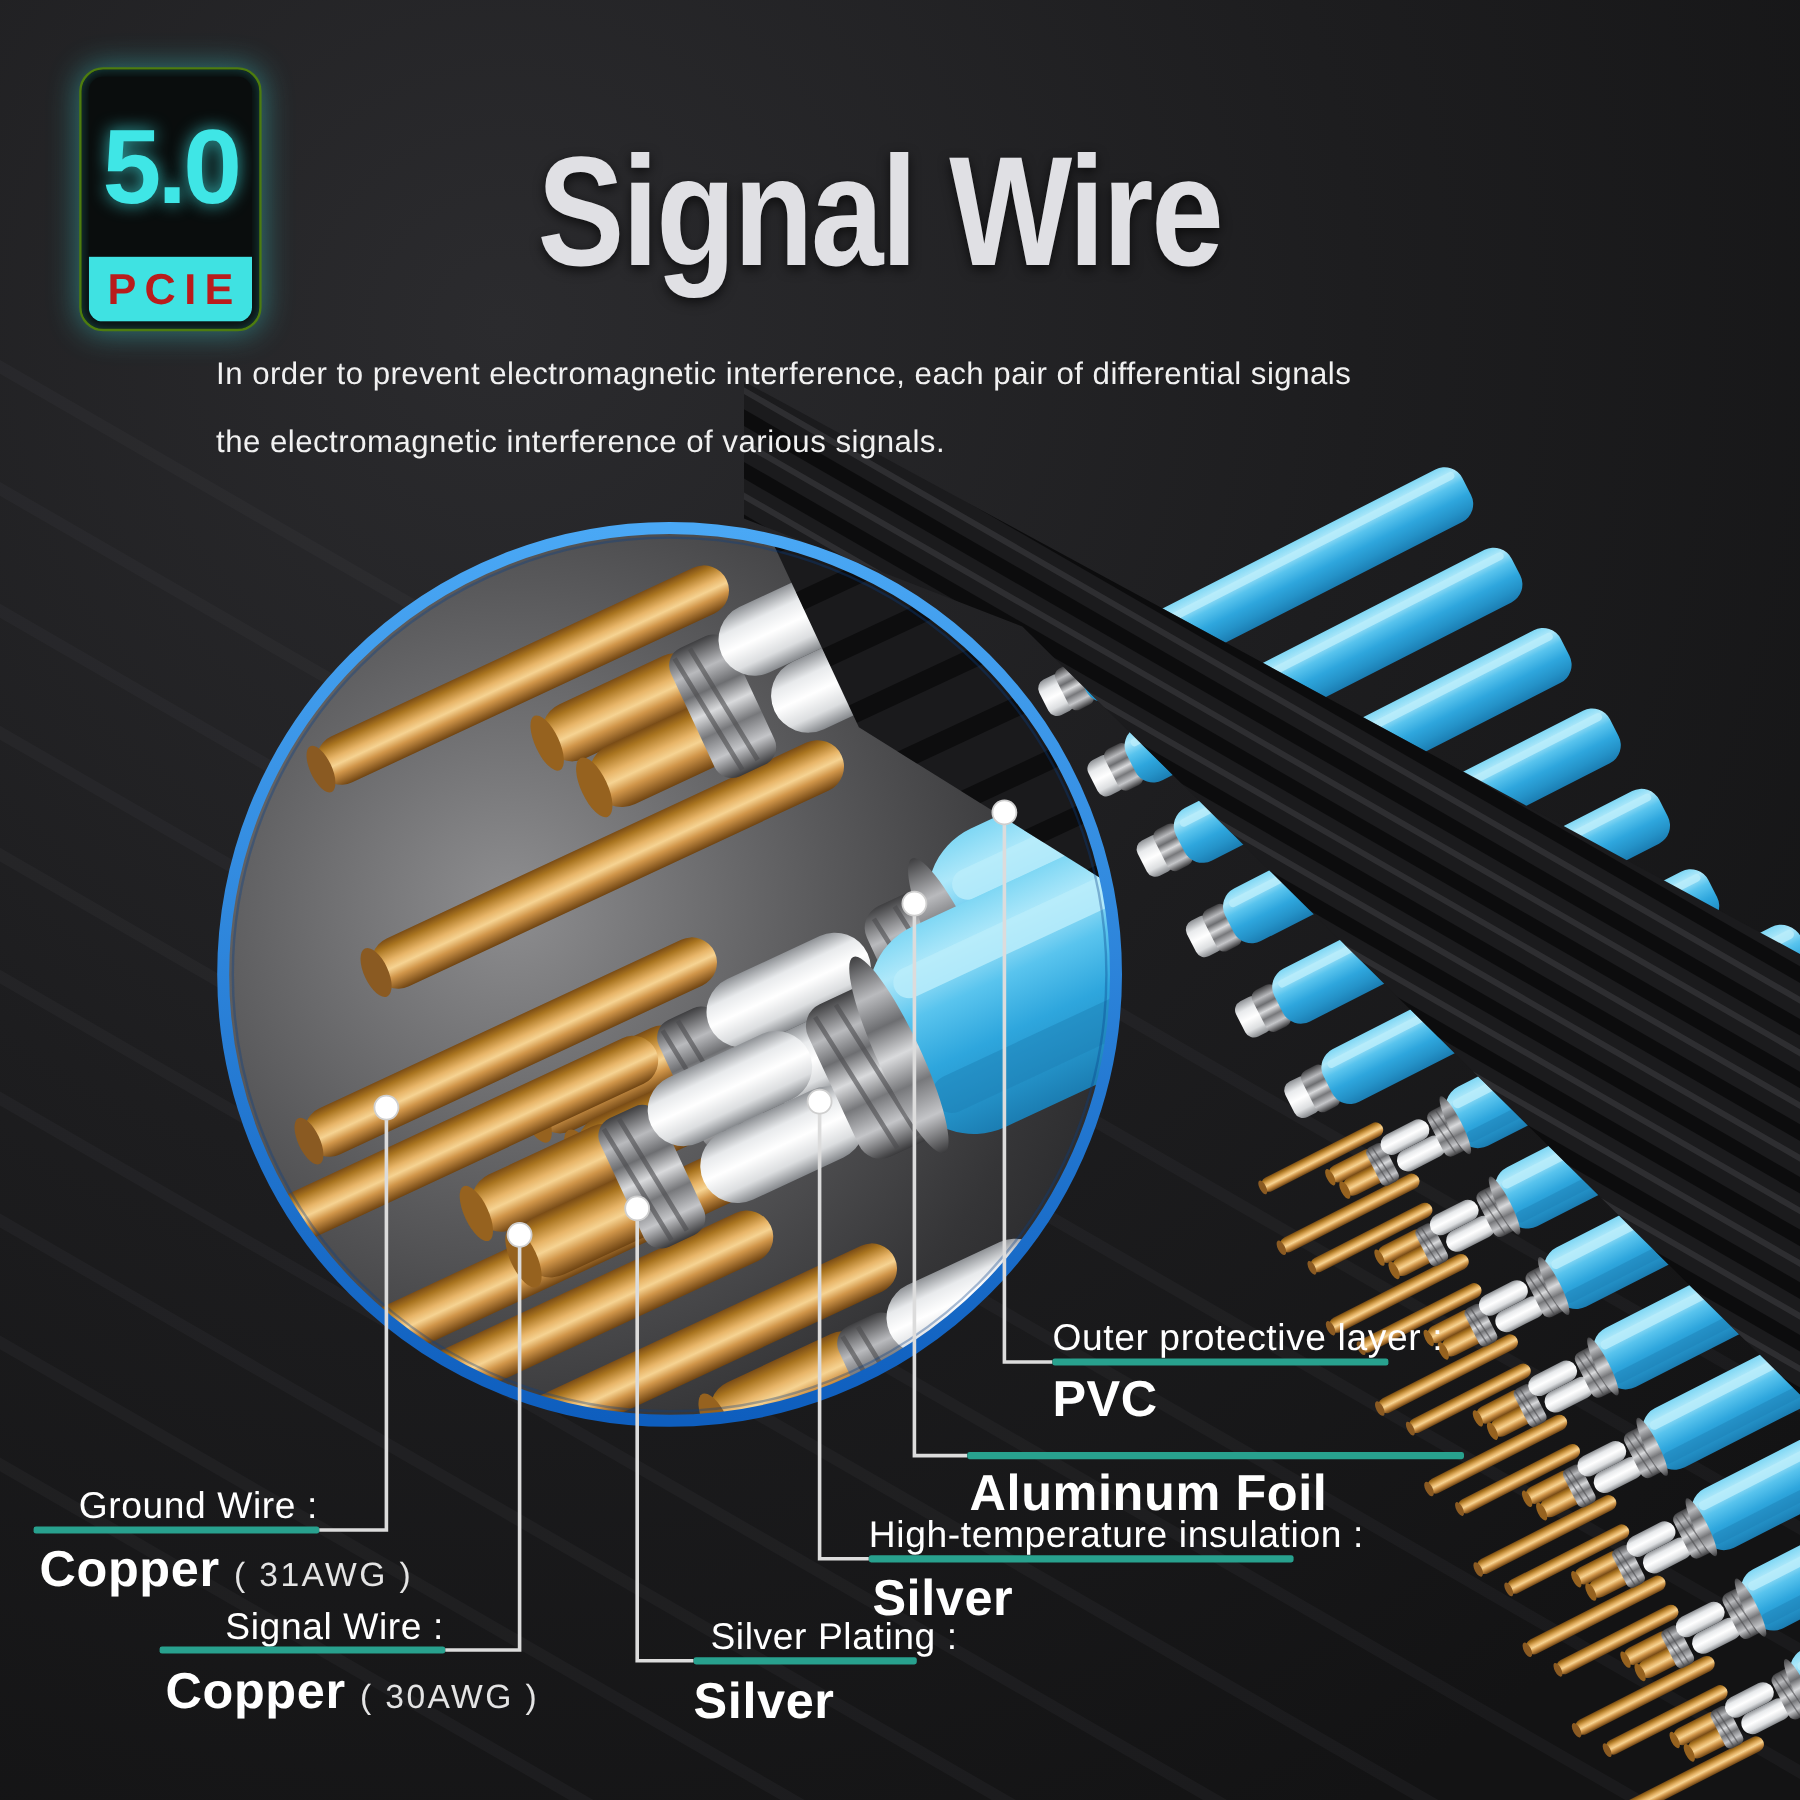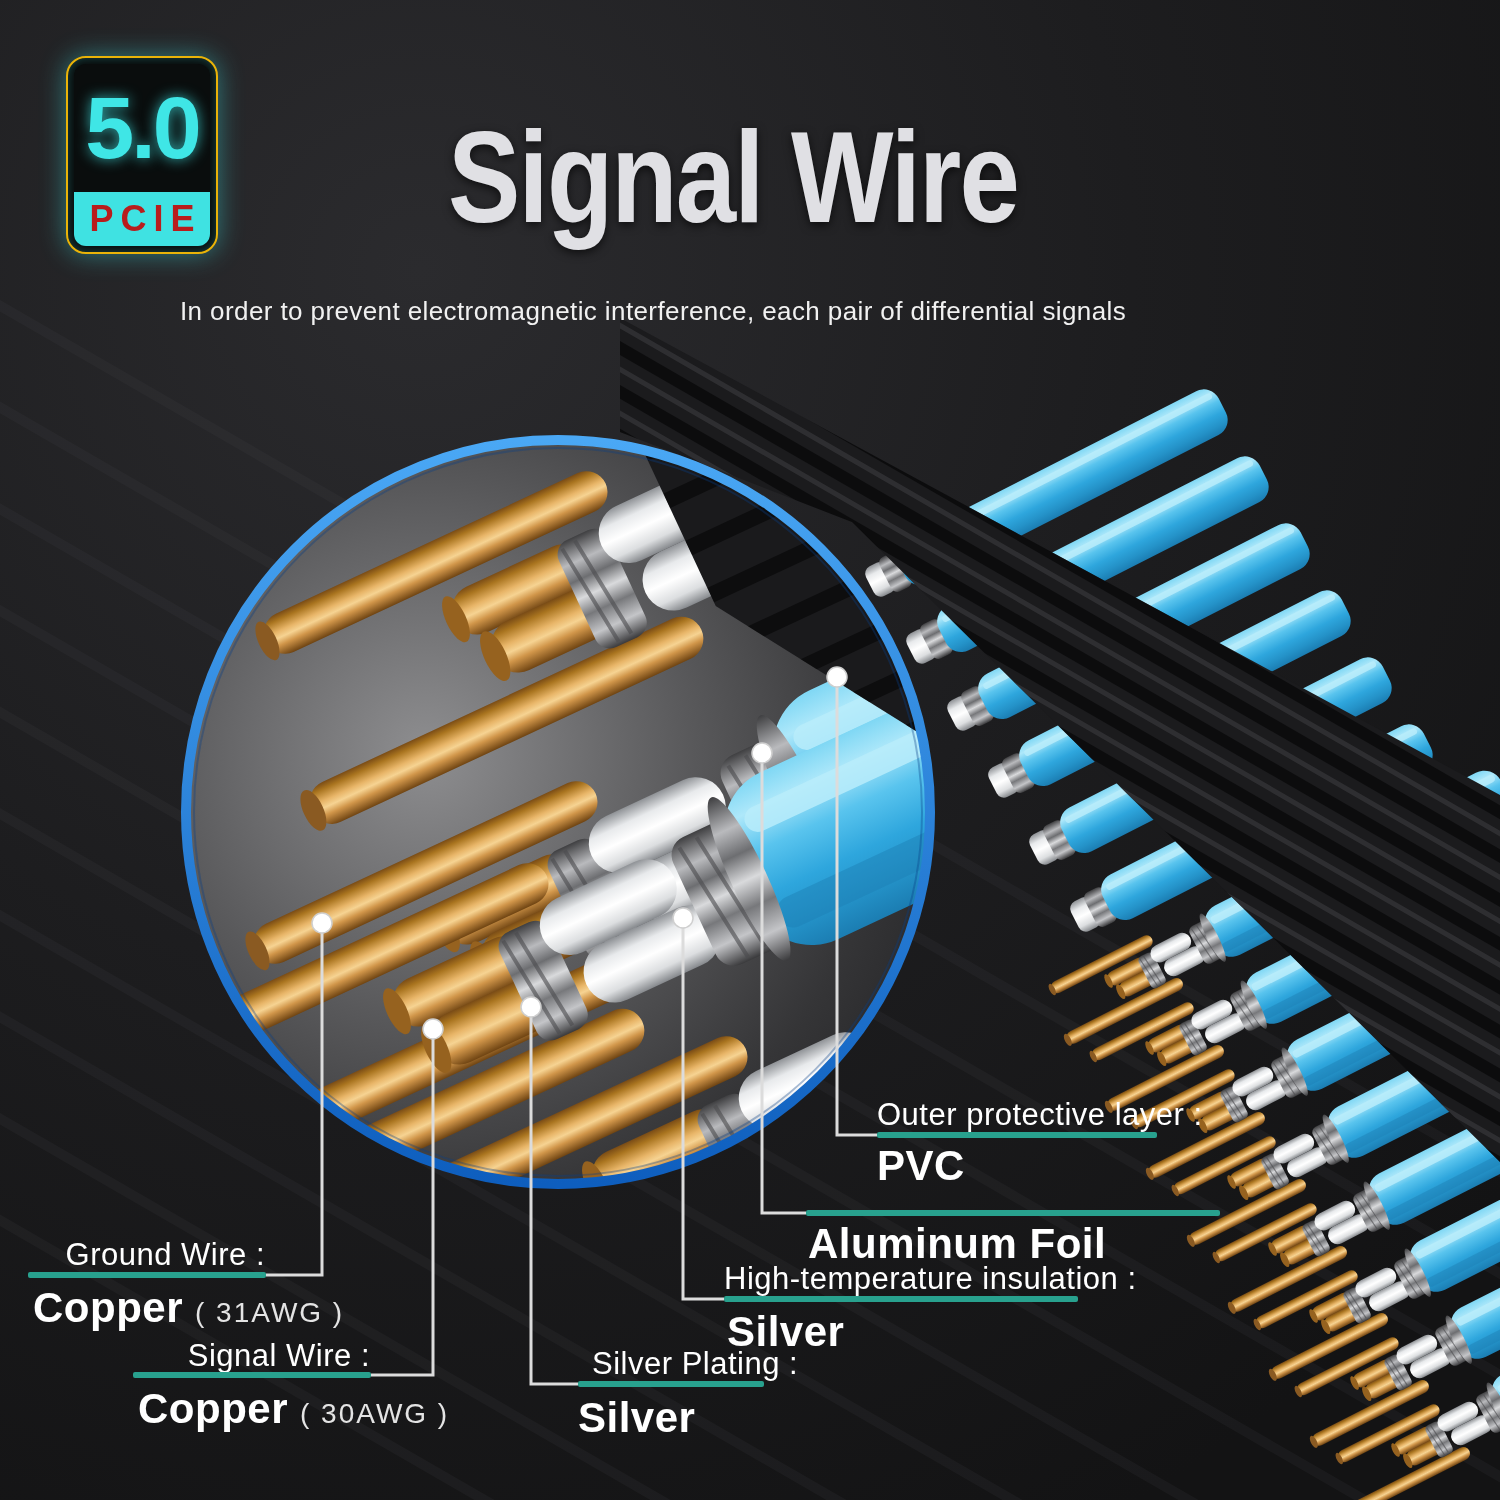--- a/index.html
+++ b/index.html
@@ -2,21 +2,21 @@
 <html><head>
 <meta charset="utf-8">
 <style>
   html,body{margin:0;padding:0;background:#101012;}
   #stage{position:relative;width:1500px;height:1500px;overflow:hidden;
          background:#1c1c1e;font-family:"Liberation Sans",sans-serif;}
   #art{position:absolute;left:0;top:0;z-index:1;}
   .txt{position:absolute;z-index:2;}
 
   
-  .badge{left:66px;top:56px;width:152px;height:198px;border:2px solid #eab308;
+  .badge{left:66px;top:56px;width:152px;height:220px;border:2px solid #4d7c0f;
          border-radius:20px;padding:6px;box-sizing:border-box;
          box-shadow:0 0 26px rgba(62,230,230,.45), inset 0 0 10px rgba(62,230,230,.28);
          background:#0a0d0d;}
   .badge-inner{width:100%;height:100%;border-radius:12px;overflow:hidden;
          display:flex;flex-direction:column;background:#0a0d0d;}
   .badge-ver{flex:1;display:flex;align-items:center;justify-content:center;
          font-size:88px;font-weight:bold;letter-spacing:-3px;color:#3fe6e6;
          text-shadow:0 0 14px rgba(63,230,230,.75);}
   .badge-bus{height:54px;background:#3fe2e2;display:flex;align-items:center;justify-content:center;
          font-size:36px;font-weight:600;letter-spacing:7px;color:#b91c1c;padding-left:7px;}
@@ -243,20 +243,21 @@
     <div class="badge-inner">
       <div class="badge-ver">5.0</div>
       <div class="badge-bus">PCIE</div>
     </div>
   </div>
 
   <div class="txt title">Signal Wire</div>
 
   <div class="txt desc">
     <div>In order to prevent electromagnetic interference, each pair of differential signals</div>
+    <div>the electromagnetic interference of various signals.</div>
   </div>
 
   <div class="txt c-label ra" style="left:28px;top:1237px;width:237px;">Ground Wire :</div>
   <div class="txt c-underline" style="left:28px;top:1272px;width:238px;"></div>
   <div class="txt c-value" style="left:33px;top:1284px;"><span>Copper</span><span class="c-note">( 31AWG )</span></div>
 
   <div class="txt c-label ra" style="left:133px;top:1338px;width:237px;">Signal Wire :</div>
   <div class="txt c-underline" style="left:133px;top:1372px;width:238px;"></div>
   <div class="txt c-value" style="left:138px;top:1385px;"><span>Copper</span><span class="c-note">( 30AWG )</span></div>
 

